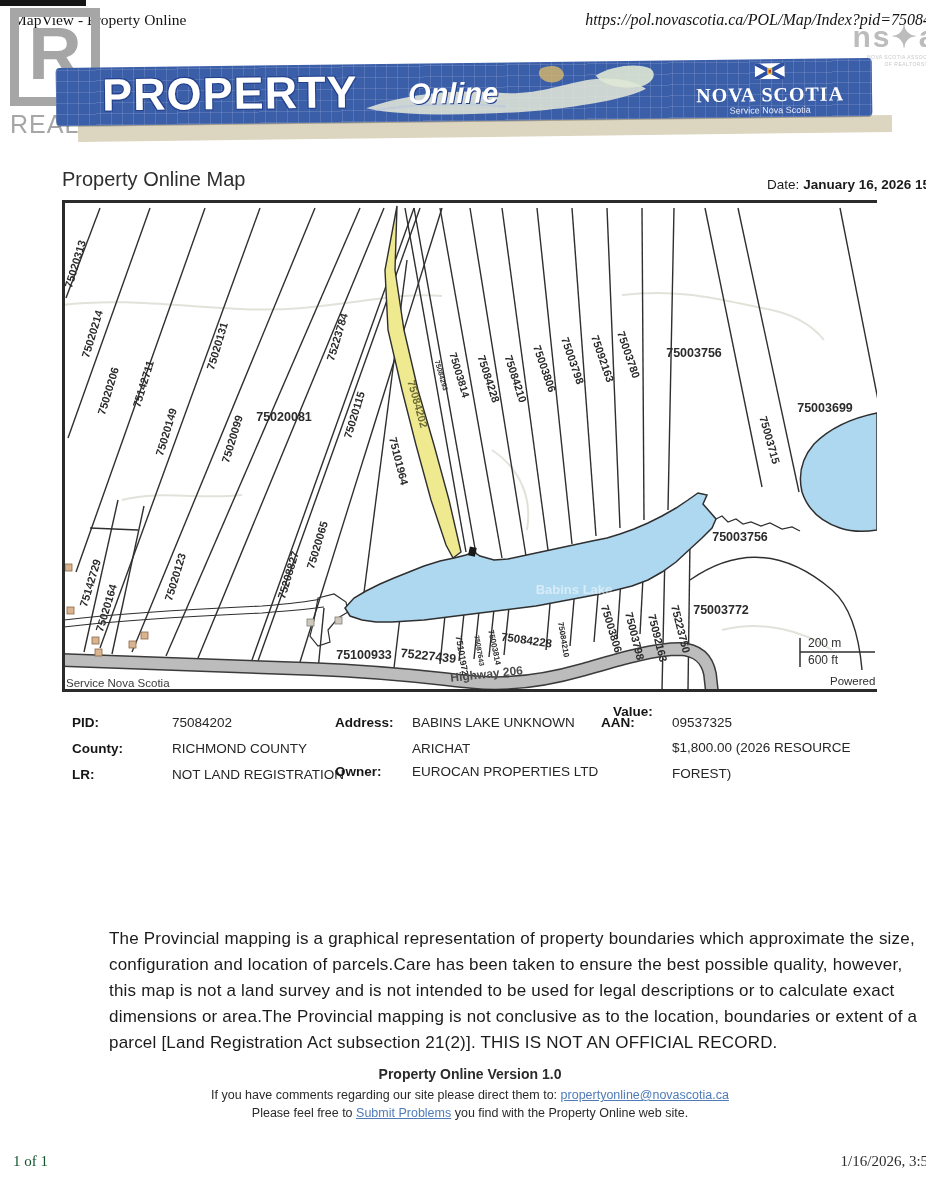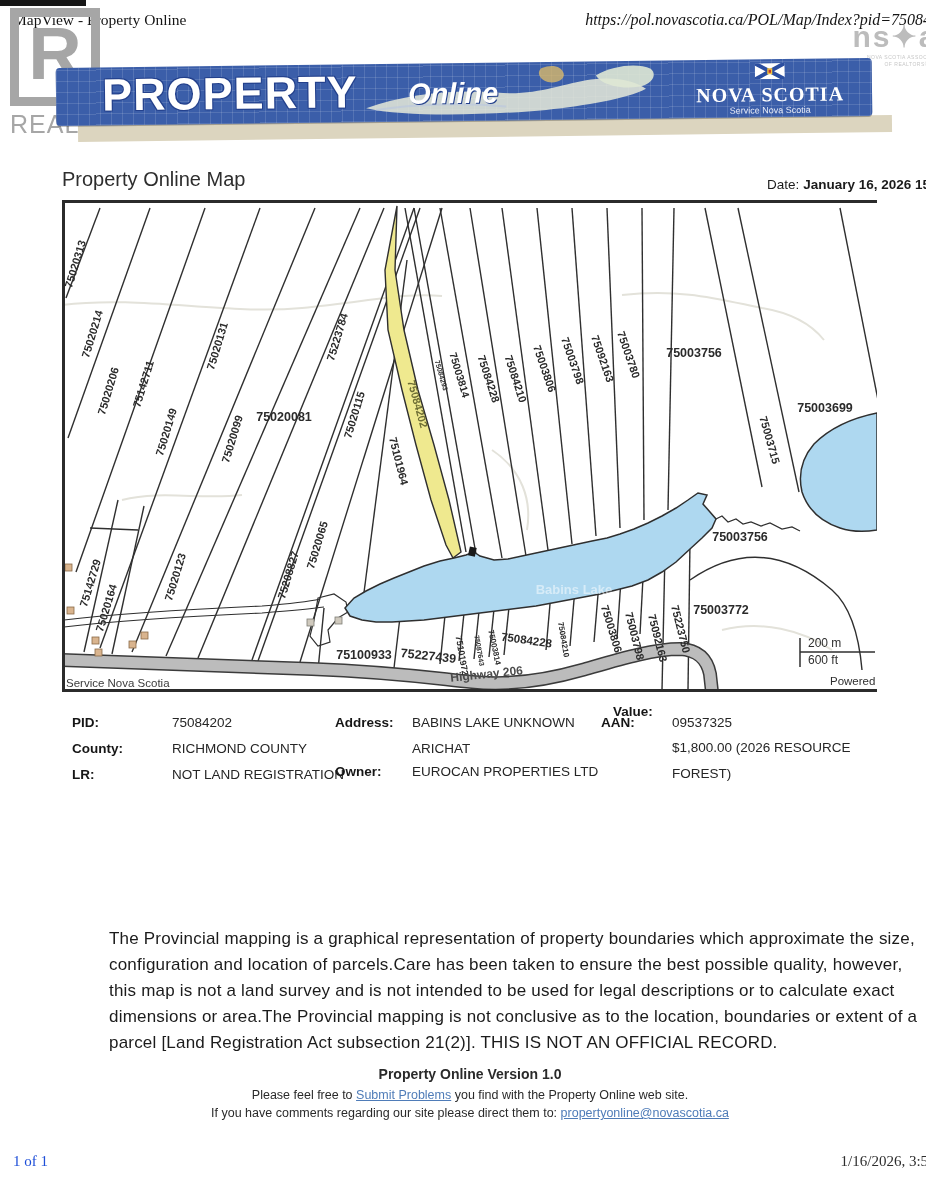--- a/index.html
+++ b/index.html
@@ -2,21 +2,21 @@
 <html><head>
 <meta charset="utf-8">
 <style>
   html,body{margin:0;padding:0;background:#ffffff;}
   #page{position:relative;width:926px;height:1200px;background:#ffffff;overflow:hidden;
         font-family:"Liberation Sans",sans-serif;color:#1f1f1f;padding-left:43px;}
   .serif{font-family:"Liberation Serif",serif;}
   
   #print-title{position:absolute;left:13px;top:11px;font-size:15.5px;color:#141414;}
   #print-url{position:absolute;right:6px;top:11px;font-size:16px;color:#141414;white-space:nowrap;font-style:italic;}
-  #page-num{position:absolute;left:13px;top:1153px;font-size:15px;color:#1d4ed8;}
+  #page-num{position:absolute;left:13px;top:1153px;font-size:15px;color:#14532d;}
   #print-time{position:absolute;right:8px;top:1153px;font-size:15px;color:#2d2d2d;}
   #scan-artifact{position:absolute;left:0;top:0;width:86px;height:6px;background:#161616;}
   
   #realtor{position:absolute;left:10px;top:8px;z-index:1;}
   #realtor-box{width:72px;height:80px;border:9px solid #a6a6a6;display:flex;align-items:center;justify-content:center;}
   #realtor-r{font-size:74px;font-weight:700;color:#a6a6a6;line-height:1;margin-top:-6px;}
   #realtor-word{margin-top:4px;font-size:25px;color:#a6a6a6;letter-spacing:1px;white-space:nowrap;}
   #realtor-word sup{font-size:9px;}
   
   #nsar{position:absolute;right:8px;top:22px;z-index:1;text-align:center;color:#bcbcbc;}
@@ -277,22 +277,22 @@
     <span class="dl" style="left:585px;top:704px;margin-left:28px;">Value:</span>
     <span class="dv" style="left:672px;top:740px;">$1,800.00 (2026 RESOURCE</span>
     <span class="dv" style="left:672px;top:766px;">FOREST)</span>
   </div>
 
   <div id="disclaimer">The Provincial mapping is a graphical representation of property boundaries which approximate the size, configuration and location of parcels.Care has been taken to ensure the best possible quality, however, this map is not a land survey and is not intended to be used for legal descriptions or to calculate exact dimensions or area.The Provincial mapping is not conclusive as to the location, boundaries or extent of a parcel [Land Registration Act subsection 21(2)]. THIS IS NOT AN OFFICIAL RECORD.</div>
 
   <div id="footer">
     <div id="footer-version">Property Online Version 1.0</div>
     <div class="footer-line">
+      <span>If you have comments regarding our site please direct them to: </span><span class="flink">propertyonline@novascotia.ca</span>
+    </div>
+    <div class="footer-line">
       <span>Please feel free to </span><span class="flink">Submit Problems</span><span> you find with the Property Online web site.</span>
-    </div>
-    <div class="footer-line">
-      <span>If you have comments regarding our site please direct them to: </span><span class="flink">propertyonline@novascotia.ca</span>
     </div>
   </div>
 
   <div id="page-num" class="serif">1 of 1</div>
   <div id="print-time" class="serif">1/16/2026, 3:54 PM</div>
 </div>
 
 </body></html>

